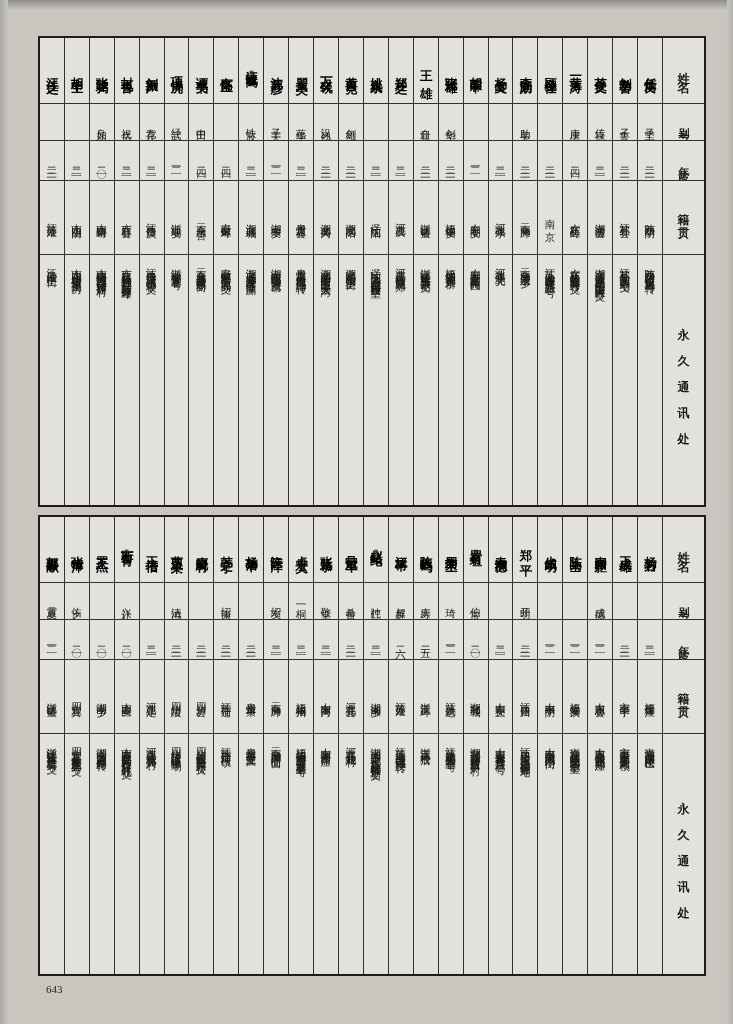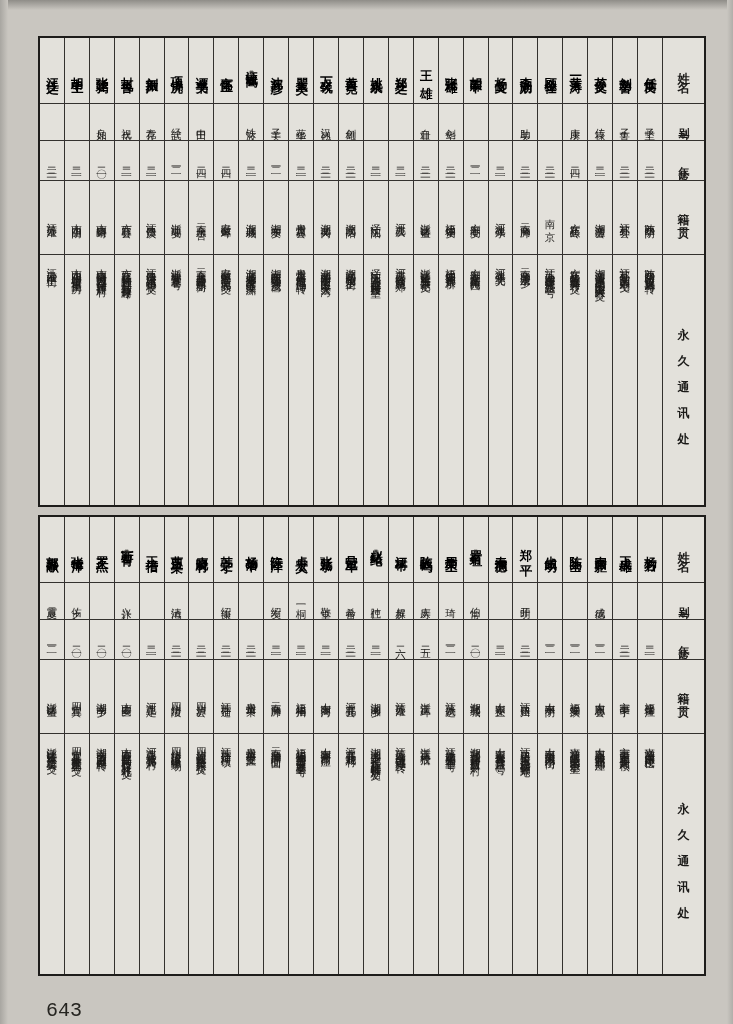--- a/index.html
+++ b/index.html
@@ -62,24 +62,23 @@
 
   .hdr{font-weight:700;}
   .hdr-pair{font-size:12.5px;letter-spacing:9px;}
   .hdr-alias{font-size:11px;letter-spacing:3px;}
   .hdr-age{font-size:11px;letter-spacing:4px;}
   .hdr-native{font-size:12px;letter-spacing:14px;}
   .hdr-address{font-size:12px;letter-spacing:26px;}
 
   .page-number{
     position:absolute;left:46px;top:983px;
-    font-family:Liberation Mono, monospace;
-    font-size:20px;color:#24231ف;
+    font-family:Liberation Serif, serif;
+    font-size:11px;color:#24231ف;
     color:#252420;
-    margin-top:16px;
   }
 </style>
 </head>
 <body>
 
 <div class="scan-edge-top"></div>
 <div class="scan-edge-left"></div>
 <div class="scan-edge-right"></div>
 
 <div class="directory-table table-top">

